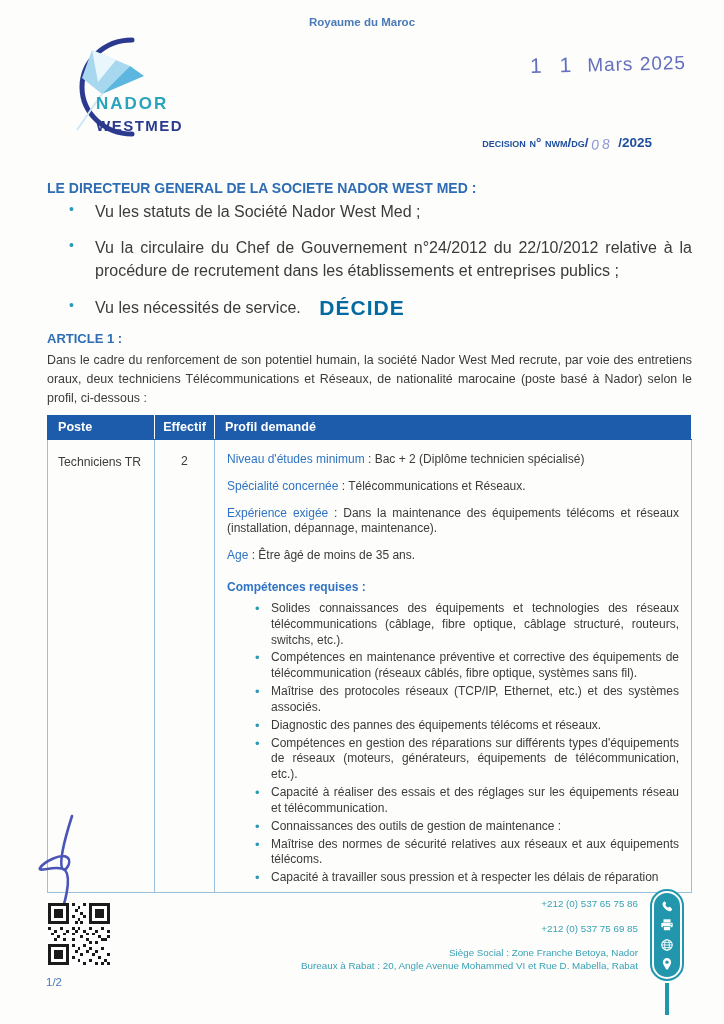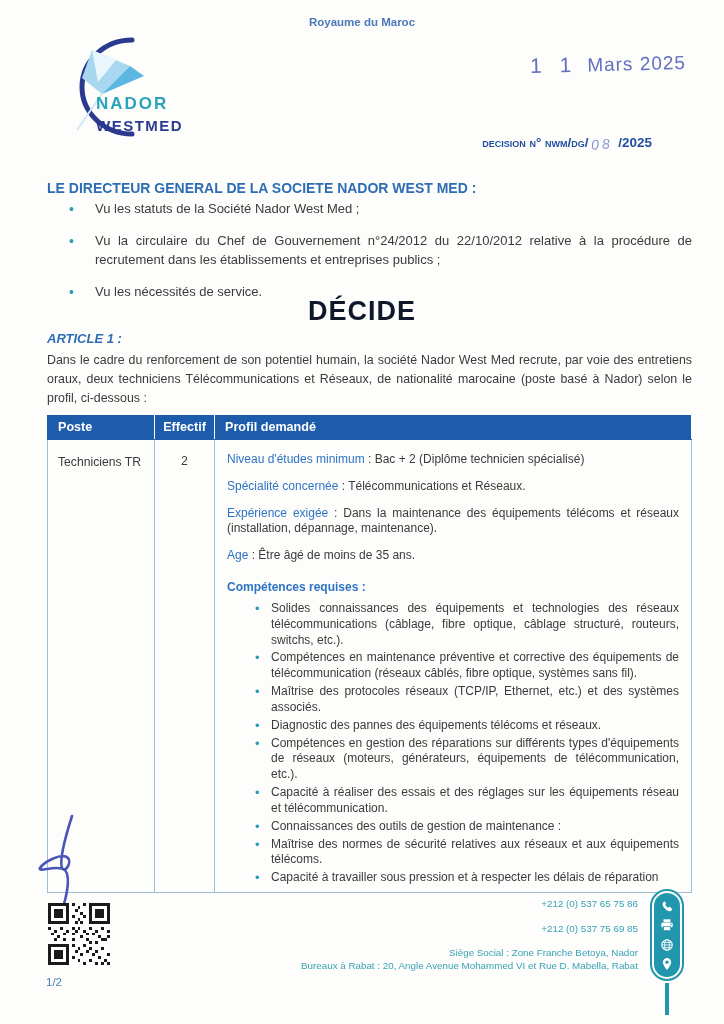--- a/index.html
+++ b/index.html
@@ -36,34 +36,34 @@
     margin:0 6px 0 2px;
   }
   
   .preamble-title {
     position:absolute; top:180px; left:47px; width:645px;
     font-weight:bold; font-size:14px; color:#2e6db4;
   }
   .vu-list { position:absolute; top:200px; left:47px; width:645px; list-style:none; }
   .vu-list li {
     position:relative; padding-left:48px; margin-bottom:13px;
-    font-size:13px; line-height:1.45; text-align:justify;
+    font-size:16px; line-height:1.45; text-align:justify;
   }
   .vu-list li::before {
     content:"•"; position:absolute; left:22px; top:-1px;
     color:#2a9ab5; font-size:14px;
   }
   
   .decide-heading {
     position:absolute; top:296px; left:0; width:100%; text-align:center;
-    font-size:27px; font-weight:bold; letter-spacing:1px; color:#0f172a;
+    font-size:21px; font-weight:bold; letter-spacing:1px; color:#0369a1;
   }
   .article-title {
     position:absolute; top:331px; left:47px;
-    font-size:13px; font-weight:bold; font-style:italic; color:#2e6db4;
+    font-size:13px; font-weight:bold; color:#2e6db4;
   }
   .article-body {
     position:absolute; top:351px; left:47px; width:645px;
     font-size:12.4px; line-height:1.52; text-align:justify;
   }
   
   .profile-table {
     position:absolute; top:415px; left:47px; width:645px; height:460px;
     border-collapse:collapse; table-layout:fixed; overflow:hidden;
   }

